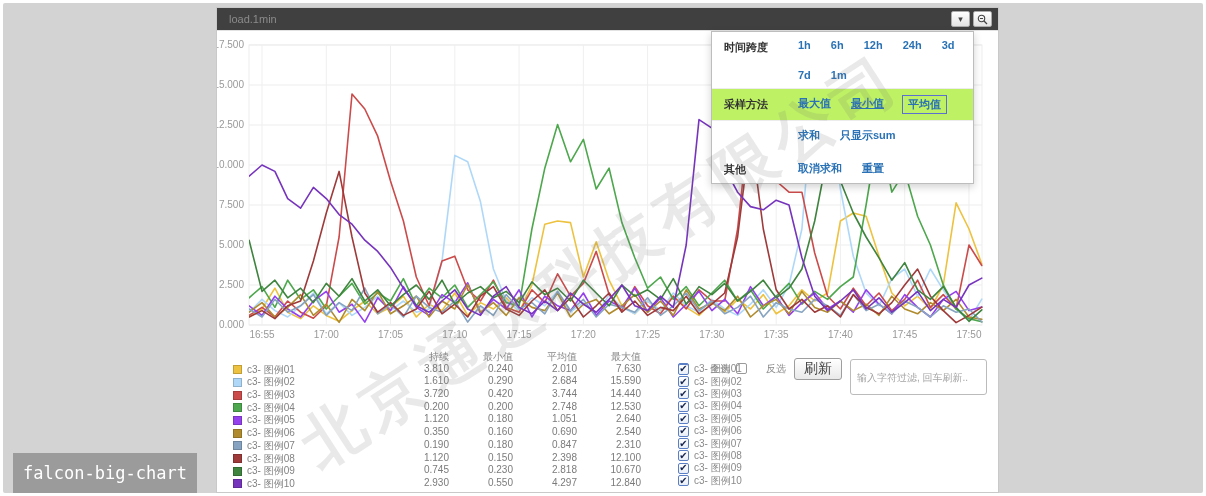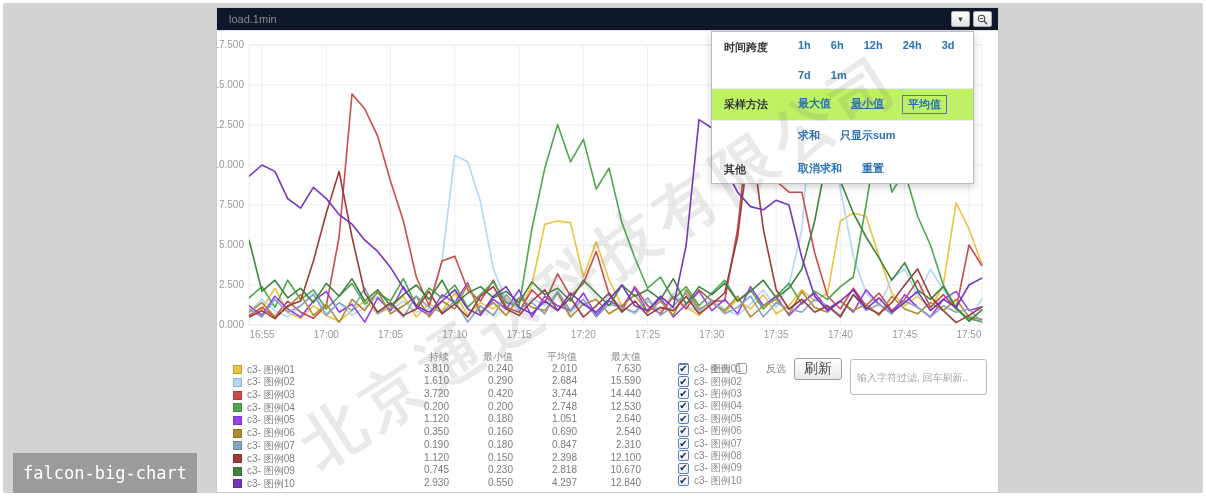--- a/index.html
+++ b/index.html
@@ -5,21 +5,21 @@
   * { margin:0; padding:0; box-sizing:border-box; }
   html,body { width:1206px; height:496px; overflow:hidden; background:#ffffff;
               font-family:"Liberation Sans","DejaVu Sans",sans-serif; }
   .stage { position:absolute; left:3px; top:3px; width:1200px; height:490px;
            background:#d3d3d3; border-radius:2px; }
 
   .panel { position:absolute; left:213px; top:4px; width:783px; height:486px;
            background:#ffffff; border:1px solid #c9c9c9; }
 
   .titlebar { position:absolute; left:0; top:0; width:100%; height:23px;
-              background:#0f172a; border-bottom:1px solid #e2e2e2;
+              background:#404040; border-bottom:1px solid #e2e2e2;
               display:flex; align-items:center; padding:0 6px 0 12px; }
   .titlebar-text { font-size:11px; color:#8b8b8b; flex:1; }
   .tb-btn { width:19px; height:16px; border:1px solid #ababab; border-radius:2px;
             background:linear-gradient(#ffffff,#e3e3e3); margin-left:3px;
             display:flex; align-items:center; justify-content:center;
             font-size:9px; color:#444; cursor:pointer; }
 
   .chartsvg { position:absolute; left:0; top:23px; }
 
   

